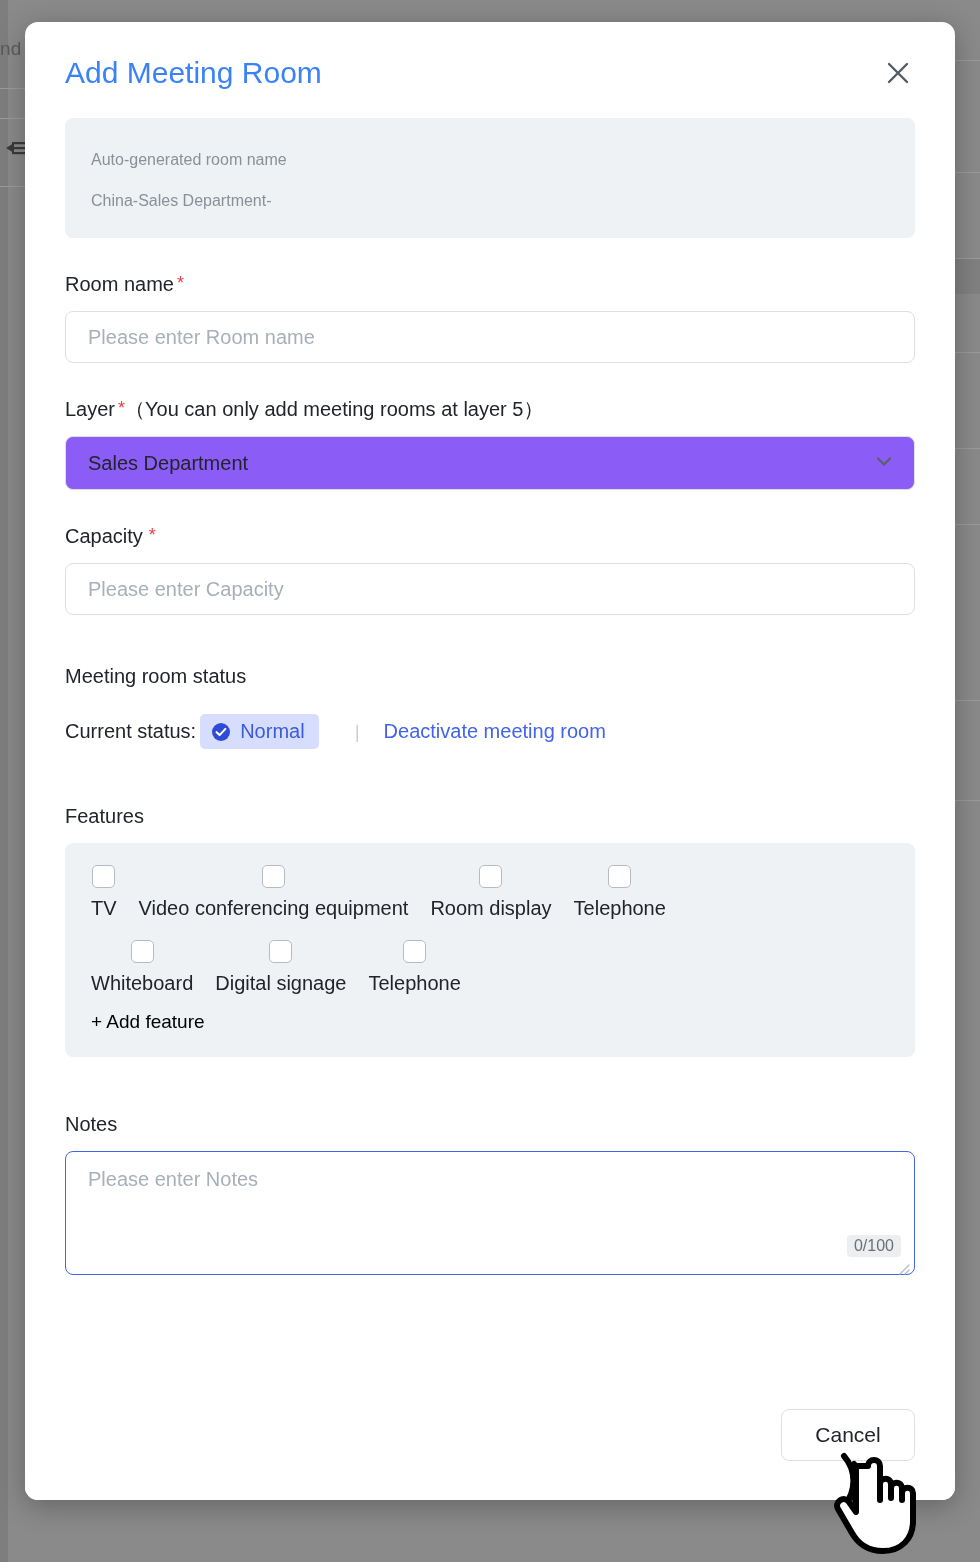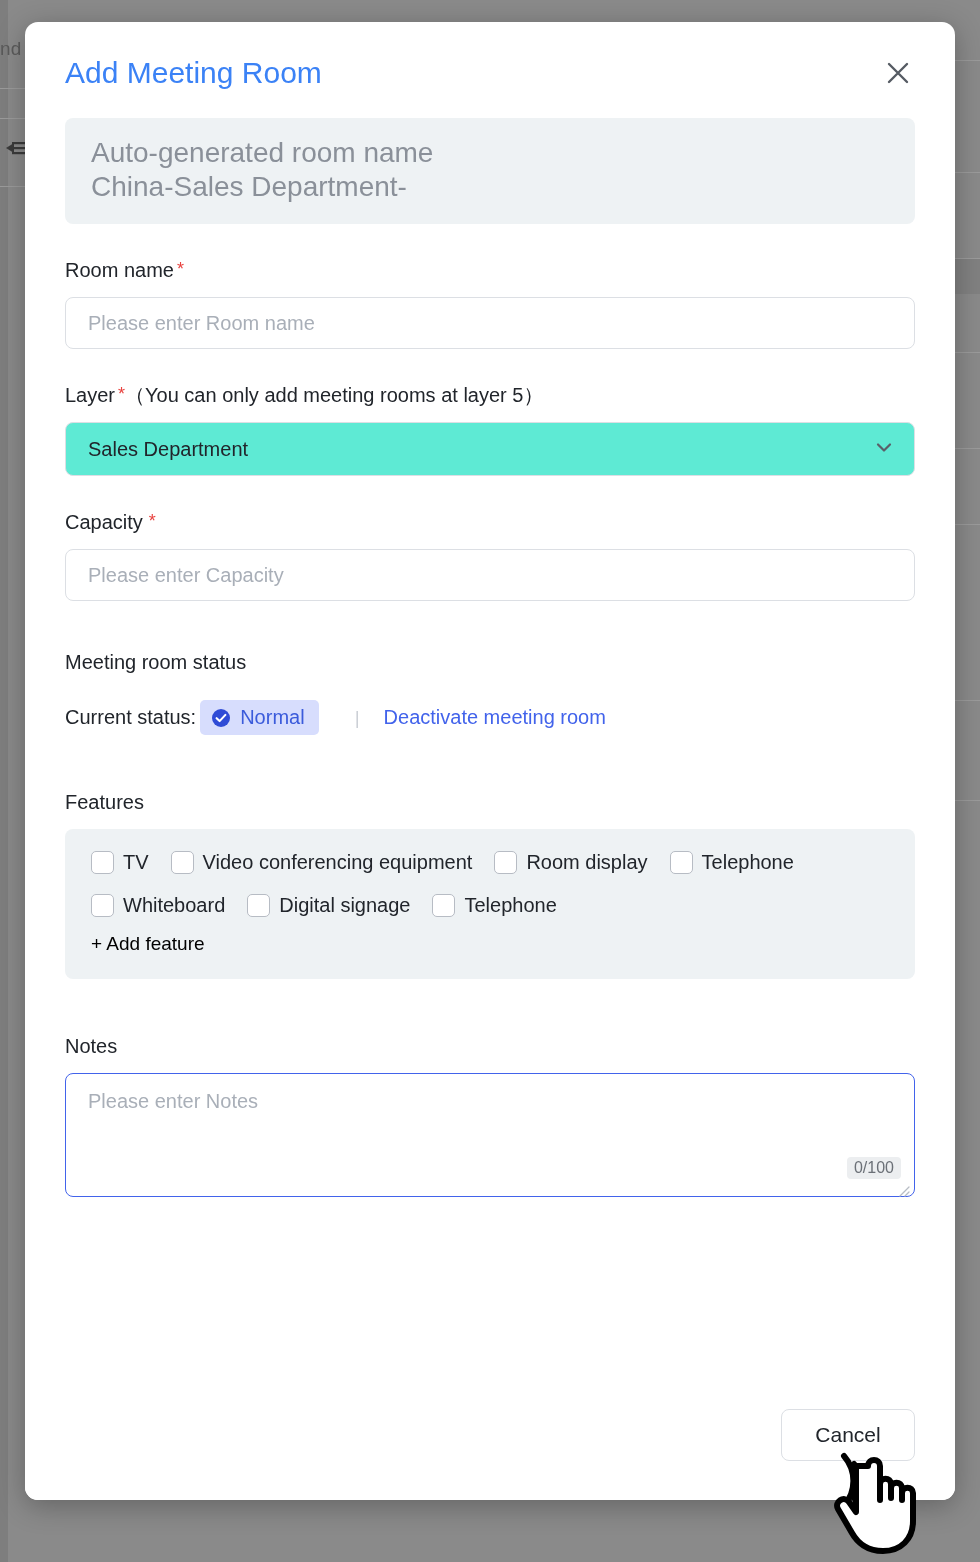--- a/index.html
+++ b/index.html
@@ -104,23 +104,24 @@
   }
 
   
   .autoname-box {
     background: #eef2f4;
     border-radius: 8px;
     padding: 18px 26px 20px 26px;
     margin-bottom: 34px;
   }
   .autoname-line {
-    font-size: 28px;
+    font-size: 16px;
     color: #8a9099;
     line-height: 34px;
+    margin-top: 7px;
   }
 
   
   .field { margin-bottom: 34px; }
 
   .field-label {
     font-size: 20px;
     color: #21252b;
     margin-bottom: 15px;
     display: flex;
@@ -159,21 +160,21 @@
   .select-box {
     width: 100%;
     height: 54px;
     border: 1px solid #dcdfe4;
     border-radius: 8px;
     padding: 0 50px 0 22px;
     font-size: 20px;
     color: #21252b;
     display: flex;
     align-items: center;
-    background: #5eead4;
+    background: #8b5cf6;
     cursor: pointer;
   }
   .select-chevron {
     position: absolute;
     right: 20px;
     top: 50%;
     transform: translateY(-50%);
     pointer-events: none;
   }
 
@@ -228,20 +229,21 @@
     margin-bottom: 20px;
   }
   .feature-row:last-of-type { margin-bottom: 16px; }
   .feature-item {
     display: flex;
     align-items: center;
     gap: 9px;
     margin-right: 22px;
     cursor: pointer;
     white-space: nowrap;
+    flex-direction: column;
   }
   .chk {
     width: 23px;
     height: 23px;
     border: 1.6px solid #b7bcc4;
     border-radius: 5px;
     background: #fff;
     flex: 0 0 auto;
   }
   .feature-text {

